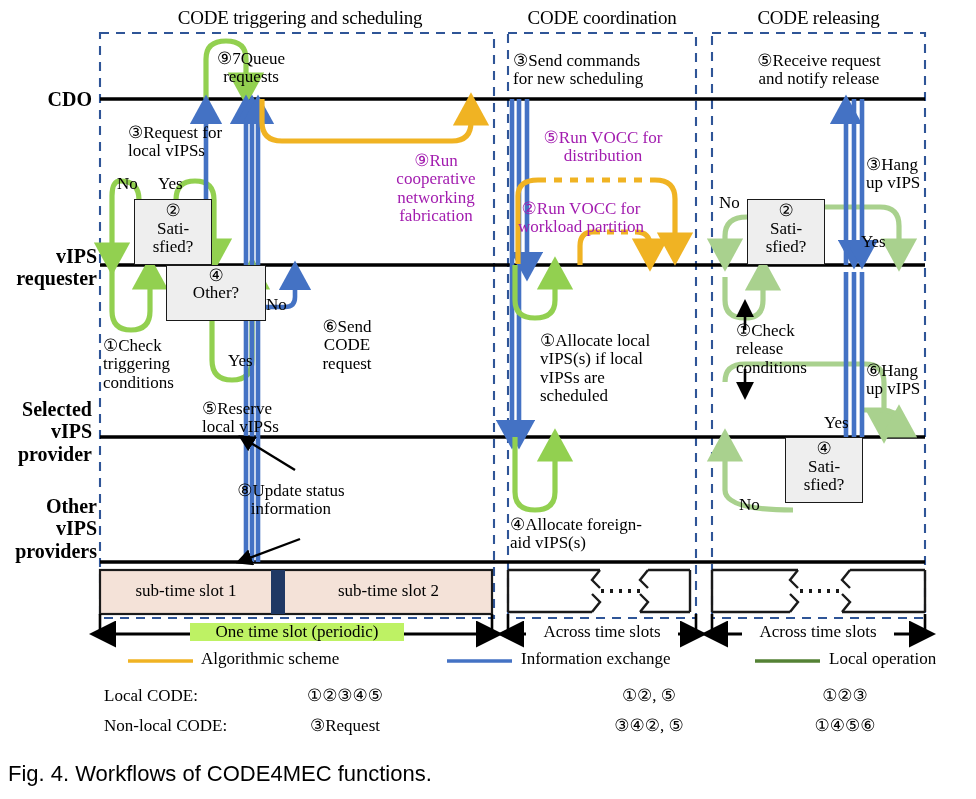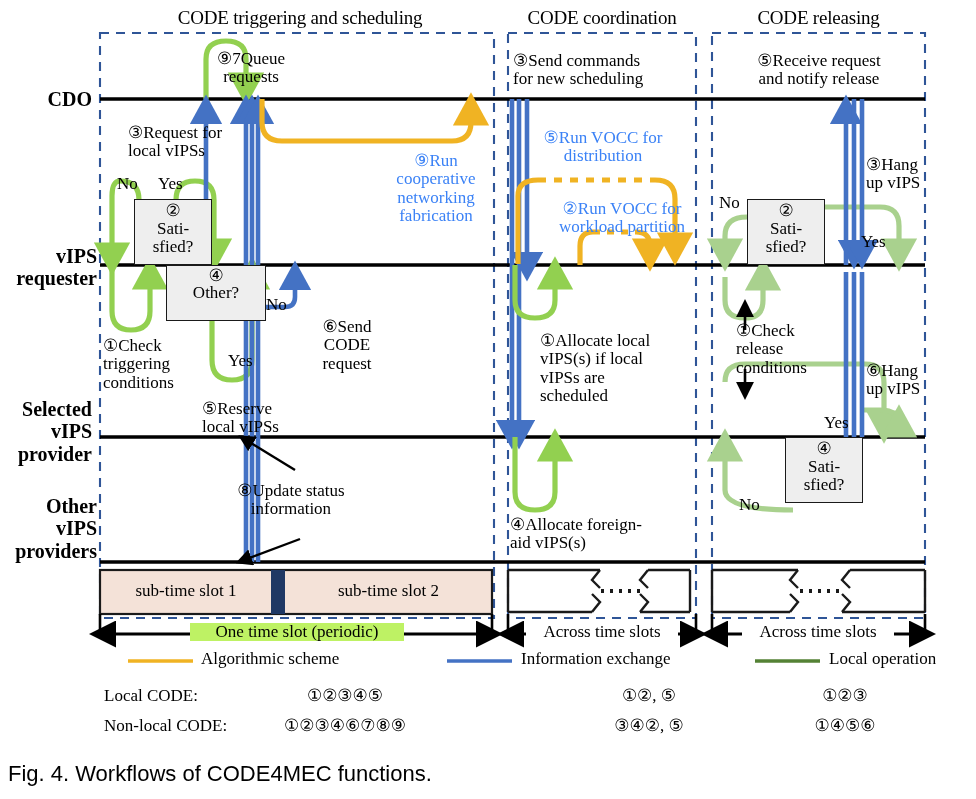--- a/index.html
+++ b/index.html
@@ -5,21 +5,21 @@
   html,body{margin:0;padding:0;background:#ffffff;}
   body{width:976px;height:799px;position:relative;
        font-family:"Liberation Serif","DejaVu Serif",serif;color:#000;}
   #root{position:absolute;left:0;top:0;width:976px;height:799px;overflow:hidden;}
   svg.layer{position:absolute;left:0;top:0;width:976px;height:799px;pointer-events:none;}
   .txt{position:absolute;line-height:1.08;white-space:pre;}
   .ctr{text-align:center;}
   .phdr{font-weight:normal;font-size:19px;letter-spacing:-0.2px;}
   .lifelbl{font-weight:bold;font-size:20px;text-align:right;line-height:1.12;}
   .step{font-size:17px;}
-  .stepred{font-size:17px;color:#3b82f6;}
+  .stepred{font-size:17px;color:#a21caf;}
   .yn{font-size:17px;}
   .boxlbl{font-size:17px;text-align:center;line-height:1.1;}
   .slotlbl{font-size:17px;}
   .legtxt{font-size:17px;}
   .rowlbl{font-size:17px;}
   .codes{font-size:17px;letter-spacing:0px;}
   .cap{font-family:"Liberation Sans","DejaVu Sans",sans-serif;font-size:22px;}
   .dbox{position:absolute;background:#eeeeee;border:1.6px solid #1a1a1a;box-sizing:border-box;}
 </style>
 </head>
@@ -259,21 +259,21 @@
 
   <div class="txt yn" style="left:117px;top:175px;">No</div>
   <div class="txt yn" style="left:158px;top:175px;">Yes</div>
   <div class="txt yn" style="left:228px;top:352px;">Yes</div>
   <div class="txt yn" style="left:266px;top:296px;">No</div>
 
   <div class="txt step" style="left:513px;top:52px;width:184px;">③Send commands
 for new scheduling</div>
   <div class="txt stepred ctr" style="left:513px;top:129px;width:180px;">⑤Run VOCC for
 distribution</div>
-  <div class="txt stepred ctr" style="left:529px;top:200px;width:186px;">②Run VOCC for
+  <div class="txt stepred ctr" style="left:488px;top:200px;width:186px;">②Run VOCC for
 workload partition</div>
   <div class="txt step" style="left:540px;top:332px;width:160px;">①Allocate local
 vIPS(s) if local
 vIPSs are
 scheduled</div>
   <div class="txt step" style="left:510px;top:516px;width:190px;">④Allocate foreign-
 aid vIPS(s)</div>
 
   <div class="txt step ctr" style="left:714px;top:52px;width:210px;">⑤Receive request
 and notify release</div>
@@ -300,19 +300,19 @@
   <div class="txt legtxt" style="left:201px;top:650px;">Algorithmic scheme</div>
   <div class="txt legtxt" style="left:521px;top:650px;">Information exchange</div>
   <div class="txt legtxt" style="left:829px;top:650px;">Local operation</div>
 
   <div class="txt rowlbl" style="left:104px;top:687px;">Local CODE:</div>
   <div class="txt codes ctr" style="left:195px;top:687px;width:300px;">①②③④⑤</div>
   <div class="txt codes ctr" style="left:574px;top:687px;width:150px;">①②, ⑤</div>
   <div class="txt codes ctr" style="left:770px;top:687px;width:150px;">①②③</div>
 
   <div class="txt rowlbl" style="left:104px;top:717px;">Non-local CODE:</div>
-  <div class="txt codes ctr" style="left:195px;top:717px;width:300px;">①②③④⑥⑦⑧⑨</div>
+  <div class="txt codes ctr" style="left:195px;top:717px;width:300px;">③Request</div>
   <div class="txt codes ctr" style="left:574px;top:717px;width:150px;">③④②, ⑤</div>
   <div class="txt codes ctr" style="left:770px;top:717px;width:150px;">①④⑤⑥</div>
 
   <div class="txt cap" style="left:8px;top:762px;">Fig. 4. Workflows of CODE4MEC functions.</div>
 
 </div>
 
 </body></html>

